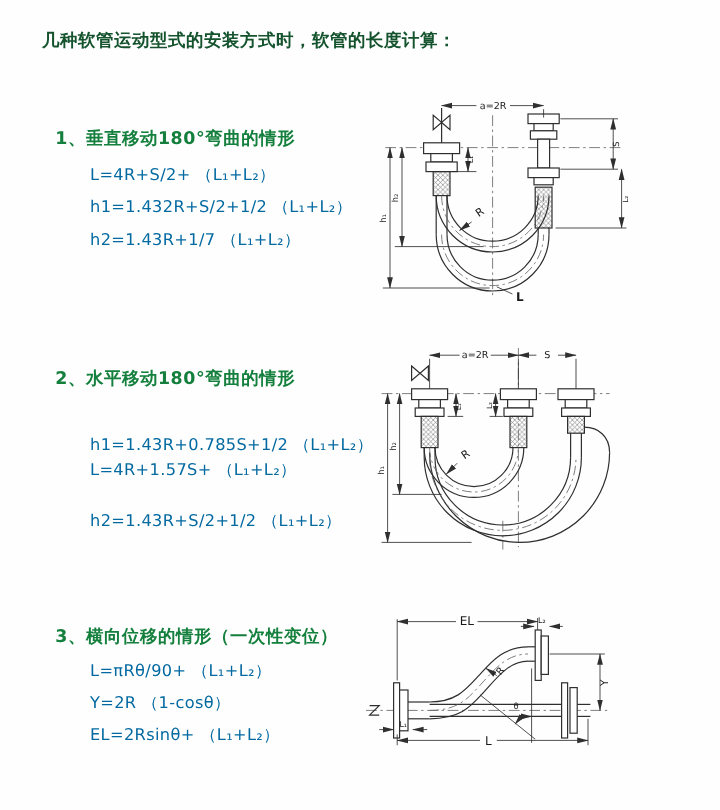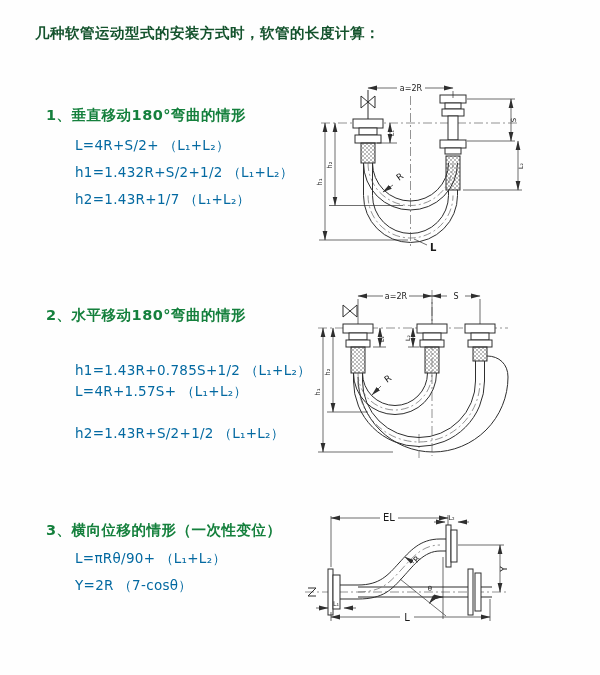--- a/index.html
+++ b/index.html
@@ -28,21 +28,22 @@
   <div class="formula f12">h1=1.432R+S/2+1/2 （L₁+L₂）</div>
   <div class="formula f13">h2=1.43R+1/7 （L₁+L₂）</div>
 
   <div class="head h2pos">2、水平移动180°弯曲的情形</div>
   <div class="formula f21">L=4R+1.57S+ （L₁+L₂）</div>
   <div class="formula f22">h1=1.43R+0.785S+1/2 （L₁+L₂）</div>
   <div class="formula f23">h2=1.43R+S/2+1/2 （L₁+L₂）</div>
 
   <div class="head h3pos">3、横向位移的情形（一次性变位）</div>
   <div class="formula f31">L=πRθ/90+ （L₁+L₂）</div>
-  <div class="formula f32">Y=2R （7-cosθ）</div>
+  <div class="formula f32">Y=2R （1-cosθ）</div>
+  <div class="formula f33">EL=2Rsinθ+ （L₁+L₂）</div>
 
   <svg class="d1" width="245" height="180" viewBox="0 0 245 180">
     <defs>
       <marker id="ar1" markerWidth="10" markerHeight="8" refX="9" refY="4" orient="auto-start-reverse" markerUnits="userSpaceOnUse">
         <path d="M9.5,4 L0,1.6 L0,6.4 Z" fill="#2f2f2f"></path>
       </marker>
       <pattern id="hh1" width="4" height="4" patternUnits="userSpaceOnUse">
         <path d="M0,0 L4,4 M4,0 L0,4" stroke="#777" stroke-width="0.5"></path>
       </pattern>
     </defs>

